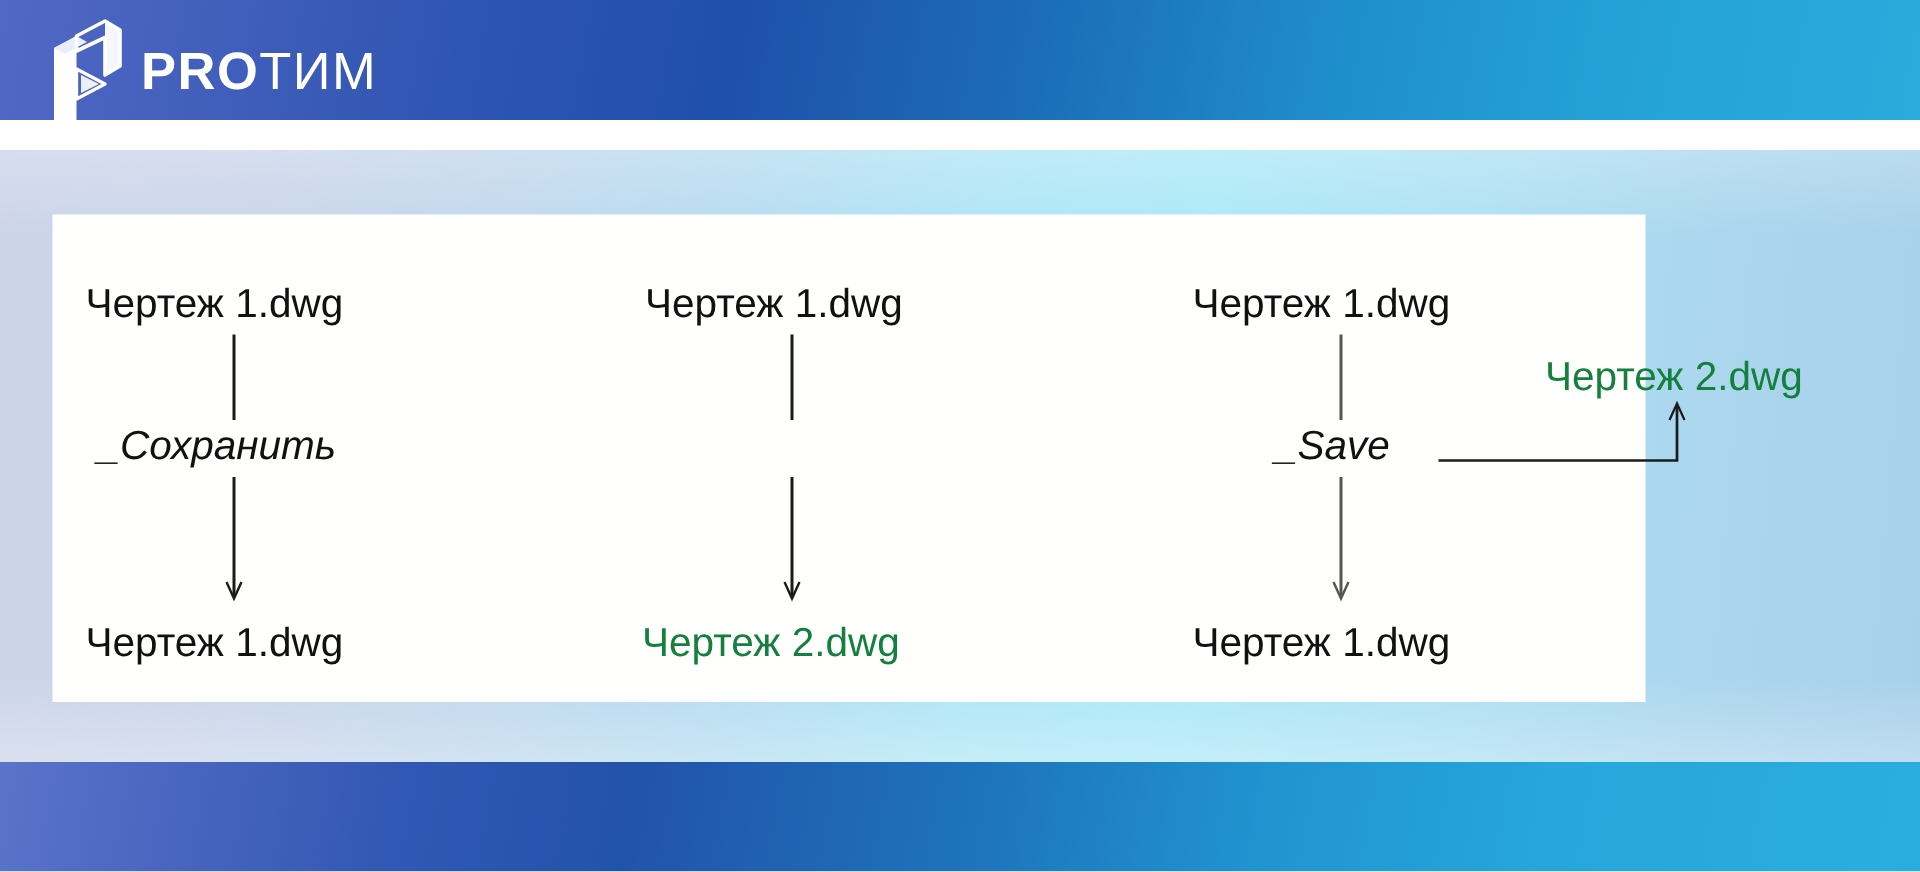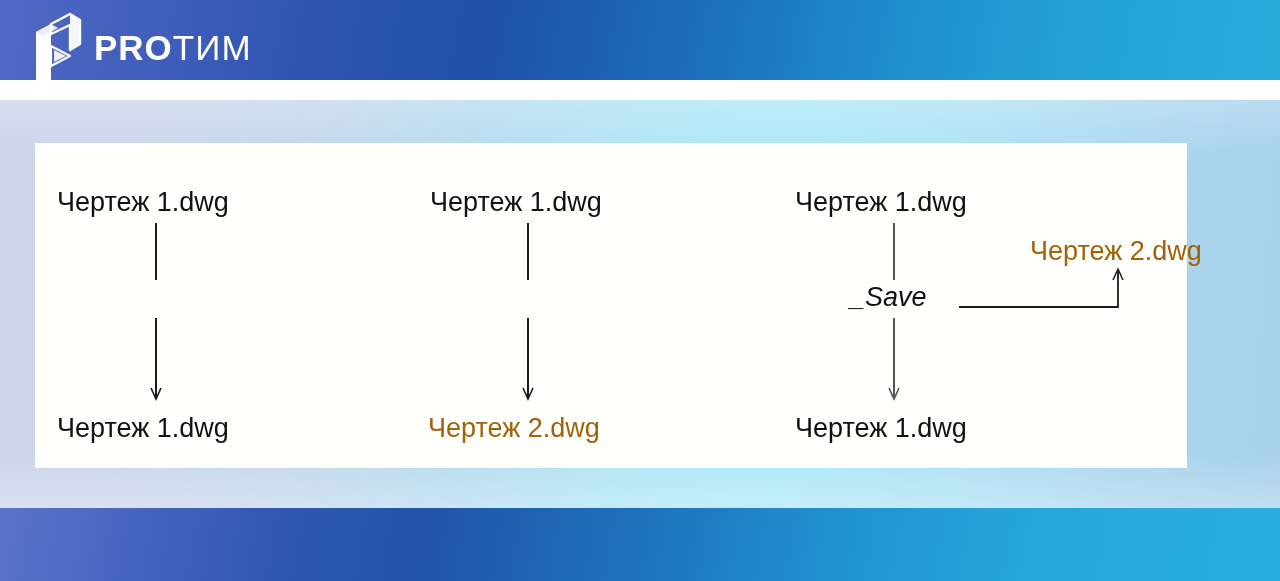--- a/index.html
+++ b/index.html
@@ -121,35 +121,35 @@
         #2194d0 66%,
         #26a6da 80%,
         #2aaedf 100%);
   }
 
   
   .card {
     position: absolute;
     left: 35px;
     top: 143px;
-    width: 1152px;
+    width: 1062px;
     height: 325px;
     background: #fffffd;
   }
 
   
   .node {
     position: absolute;
     white-space: nowrap;
     font-size: 27px;
     line-height: 1;
     color: #111111;
     font-family: "Liberation Sans", sans-serif;
   }
-  .node.blue { color: #a16207; }
+  .node.blue { color: #15803d; }
 
   .label {
     position: absolute;
     white-space: nowrap;
     font-size: 27px;
     line-height: 1;
     font-style: italic;
     color: #111111;
     font-family: "Liberation Sans", sans-serif;
   }
@@ -199,20 +199,21 @@
   </div>
 
   <div class="bottomband"></div>
 
   <div class="card">
 
     <div class="node" style="left:22px; top:46px;">Чертеж 1.dwg</div>
 
     <div class="vline" style="left:120px; top:80px; height:57px;"></div>
 
+    <div class="label" style="left:30px; top:141px;">_Сохранить</div>
 
     <svg class="arrow-svg" style="left:112px; top:175px; width:18px; height:85px;" viewBox="0 0 18 85">
       <line x1="9" y1="0" x2="9" y2="79" stroke="#1b1b1b" stroke-width="2"></line>
       <polyline points="4,70 9,81 14,70" fill="none" stroke="#1b1b1b" stroke-width="1.6"></polyline>
     </svg>
 
     <div class="node" style="left:22px; top:272px;">Чертеж 1.dwg</div>
 
     <div class="node" style="left:395px; top:46px;">Чертеж 1.dwg</div>
 

